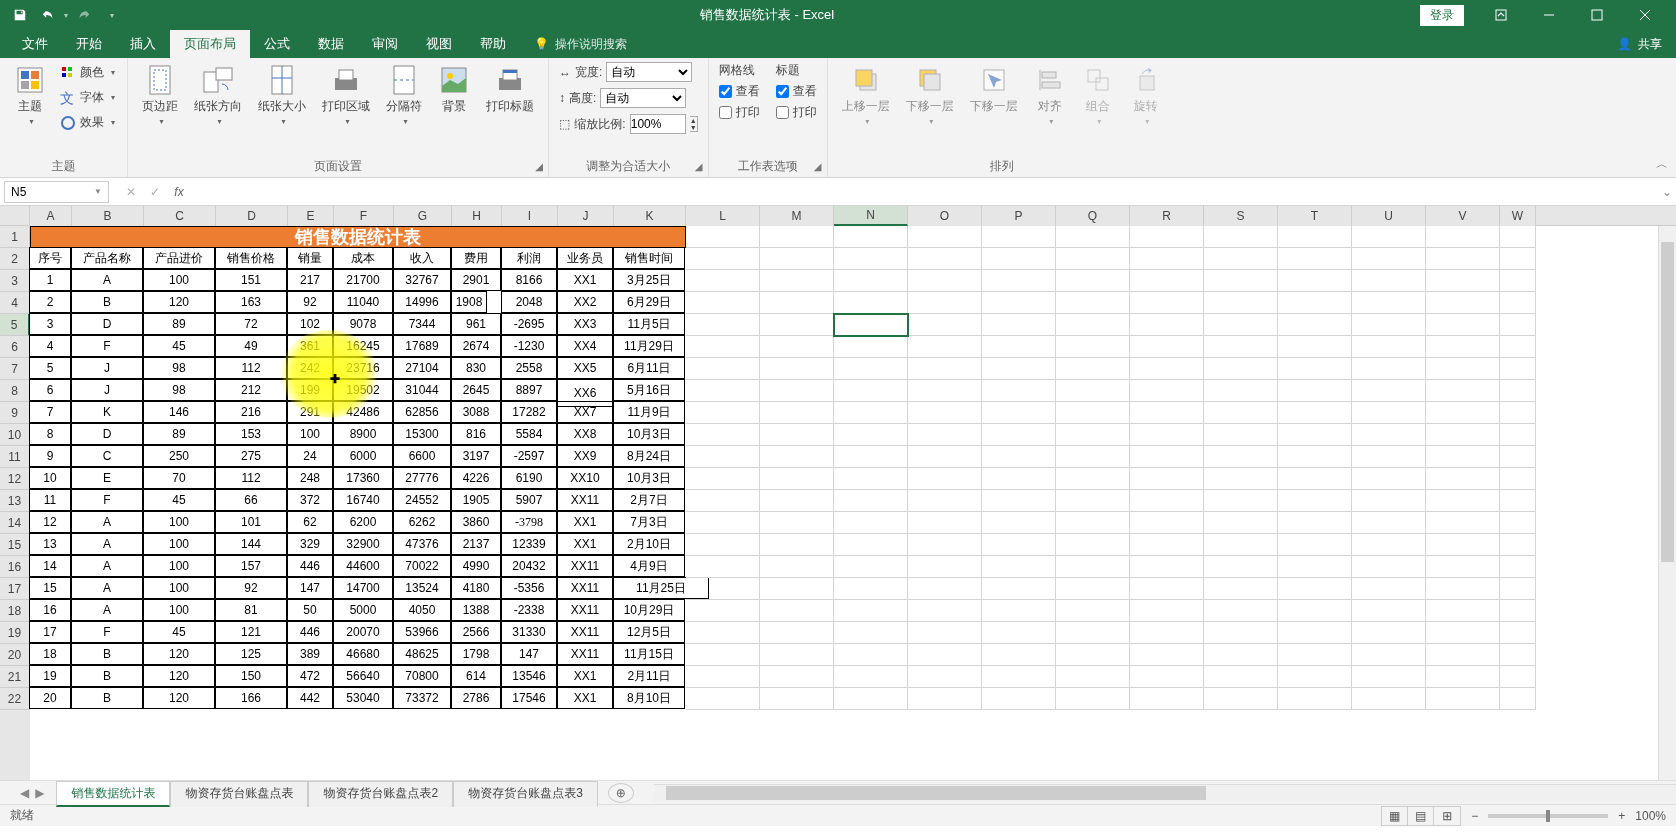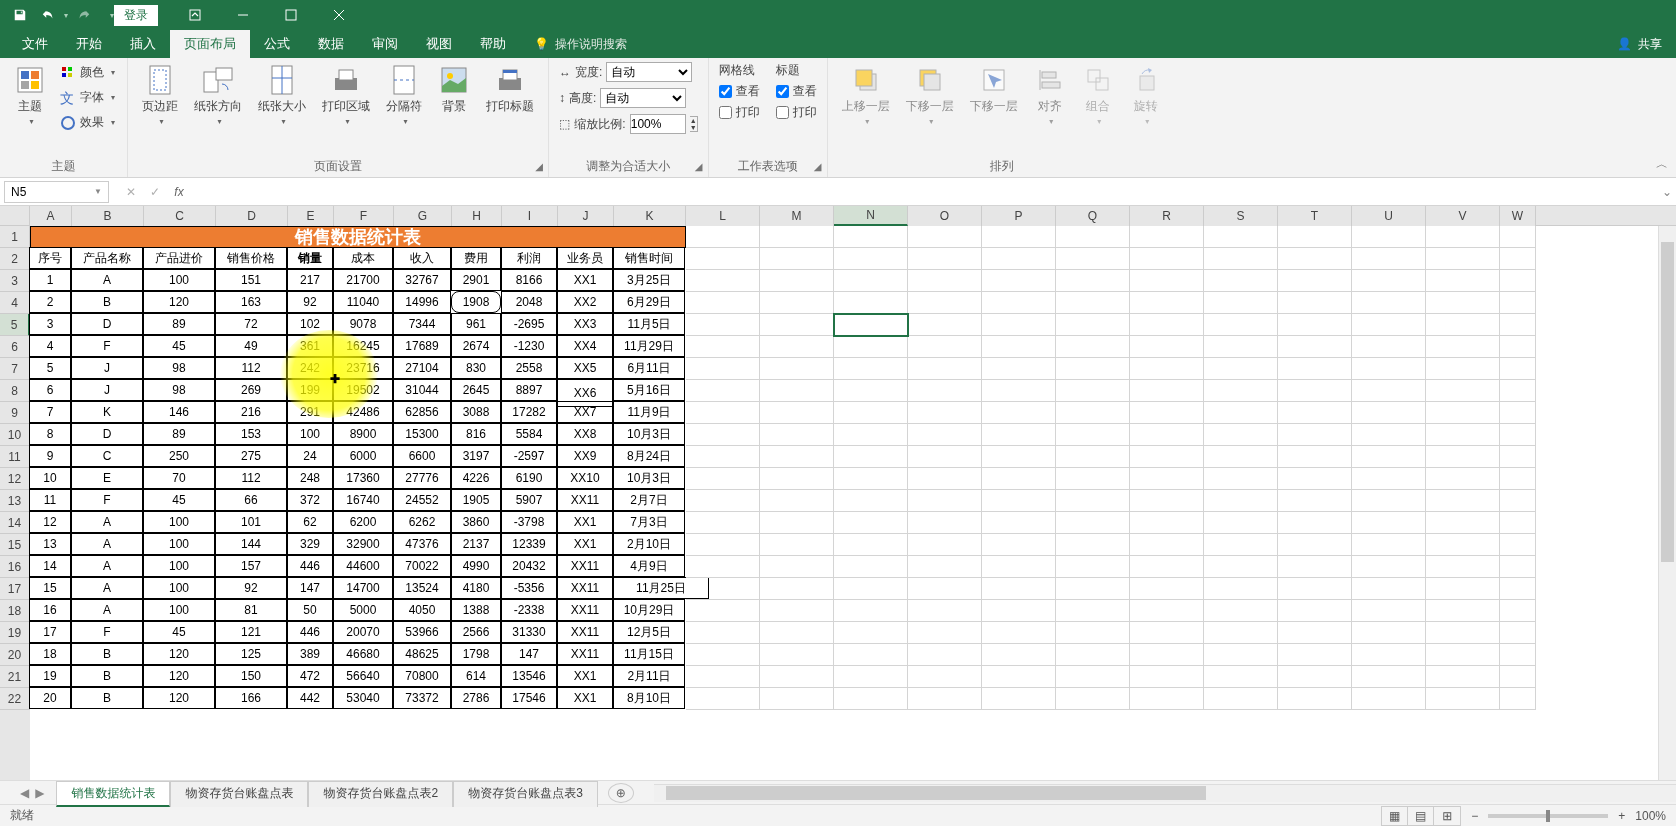--- a/index.html
+++ b/index.html
@@ -105,20 +105,21 @@
         </svg>
       </div>
     <span style="color:#a8d0b9;font-size:8px">▾</span>
     <div class="qat-btn" style="opacity:.5">
         <svg viewBox="0 0 16 16">
           <path d="M10 3l4 4-4 4V8c-3 0-6 1-7 4 0-5 3-8 7-8z"></path>
         </svg>
       </div>
     <span style="color:#a8d0b9;font-size:8px;margin-left:10px">▾</span>
   </div>
+  <div class="title-center">销售数据统计表 - Excel</div>
   <div class="title-right">
     <div class="login-btn">登录</div>
     <div class="win-btn">
         <svg viewBox="0 0 12 12">
           <rect x="1" y="1" width="10" height="10"></rect>
           <path d="M3 7l3-3 3 3" stroke-width="1.2"></path>
         </svg>
       </div>
     <div class="win-btn">
         <svg viewBox="0 0 12 12">
@@ -724,21 +725,21 @@
           <div class="cell " style="left: 1174px; top: 462px; width: 74px; height: 22px;"></div>
           <div class="cell " style="left: 1248px; top: 462px; width: 74px; height: 22px;"></div>
           <div class="cell " style="left: 1322px; top: 462px; width: 74px; height: 22px;"></div>
           <div class="cell " style="left: 1396px; top: 462px; width: 74px; height: 22px;"></div>
           <div class="cell " style="left: 1470px; top: 462px; width: 36px; height: 22px;"></div>
           <div class="cell title-row" style="left: 0px; top: 0px; height: 22px; width: 656px;">销售数据统计表</div>
           <div class="cell data-cell" style="left: 0px; top: 22px; width: 42px; height: 22px; font-weight: 400;">序号</div>
           <div class="cell data-cell" style="left: 42px; top: 22px; width: 72px; height: 22px; font-weight: 400;">产品名称</div>
           <div class="cell data-cell" style="left: 114px; top: 22px; width: 72px; height: 22px; font-weight: 400;">产品进价</div>
           <div class="cell data-cell" style="left: 186px; top: 22px; width: 72px; height: 22px; font-weight: 400;">销售价格</div>
-          <div class="cell data-cell" style="left: 258px; top: 22px; width: 46px; height: 22px; font-weight: 700;">销量</div>
+          <div class="cell data-cell" style="left: 258px; top: 22px; width: 46px; height: 22px; font-weight: 400;">销量</div>
           <div class="cell data-cell" style="left: 304px; top: 22px; width: 60px; height: 22px; font-weight: 400;">成本</div>
           <div class="cell data-cell" style="left: 364px; top: 22px; width: 58px; height: 22px; font-weight: 400;">收入</div>
           <div class="cell data-cell" style="left: 422px; top: 22px; width: 50px; height: 22px; font-weight: 400;">费用</div>
           <div class="cell data-cell" style="left: 472px; top: 22px; width: 56px; height: 22px; font-weight: 400;">利润</div>
           <div class="cell data-cell" style="left: 528px; top: 22px; width: 56px; height: 22px; font-weight: 400;">业务员</div>
           <div class="cell data-cell" style="left: 584px; top: 22px; width: 72px; height: 22px; font-weight: 400;">销售时间</div>
           <div class="cell data-cell" style="left: 0px; top: 44px; width: 42px; height: 22px;">1</div>
           <div class="cell data-cell" style="left: 42px; top: 44px; width: 72px; height: 22px;">A</div>
           <div class="cell data-cell" style="left: 114px; top: 44px; width: 72px; height: 22px;">100</div>
           <div class="cell data-cell" style="left: 186px; top: 44px; width: 72px; height: 22px;">151</div>
@@ -749,21 +750,21 @@
           <div class="cell data-cell" style="left: 472px; top: 44px; width: 56px; height: 22px;">8166</div>
           <div class="cell data-cell" style="left: 528px; top: 44px; width: 56px; height: 22px;">XX1</div>
           <div class="cell data-cell" style="left: 584px; top: 44px; width: 72px; height: 22px;">3月25日</div>
           <div class="cell data-cell" style="left: 0px; top: 66px; width: 42px; height: 22px;">2</div>
           <div class="cell data-cell" style="left: 42px; top: 66px; width: 72px; height: 22px;">B</div>
           <div class="cell data-cell" style="left: 114px; top: 66px; width: 72px; height: 22px;">120</div>
           <div class="cell data-cell" style="left: 186px; top: 66px; width: 72px; height: 22px;">163</div>
           <div class="cell data-cell" style="left: 258px; top: 66px; width: 46px; height: 22px;">92</div>
           <div class="cell data-cell" style="left: 304px; top: 66px; width: 60px; height: 22px;">11040</div>
           <div class="cell data-cell" style="left: 364px; top: 66px; width: 58px; height: 22px;">14996</div>
-          <div class="cell data-cell" style="left: 422px; top: 66px; width: 50px; height: 22px; border-radius: 8px;">1908</div>
+          <div class="cell data-cell" style="left: 422px; top: 66px; width: 36px; height: 22px;">1908</div>
           <div class="cell data-cell" style="left: 472px; top: 66px; width: 56px; height: 22px;">2048</div>
           <div class="cell data-cell" style="left: 528px; top: 66px; width: 56px; height: 22px;">XX2</div>
           <div class="cell data-cell" style="left: 584px; top: 66px; width: 72px; height: 22px;">6月29日</div>
           <div class="cell data-cell" style="left: 0px; top: 88px; width: 42px; height: 22px;">3</div>
           <div class="cell data-cell" style="left: 42px; top: 88px; width: 72px; height: 22px;">D</div>
           <div class="cell data-cell" style="left: 114px; top: 88px; width: 72px; height: 22px;">89</div>
           <div class="cell data-cell" style="left: 186px; top: 88px; width: 72px; height: 22px;">72</div>
           <div class="cell data-cell" style="left: 258px; top: 88px; width: 46px; height: 22px;">102</div>
           <div class="cell data-cell" style="left: 304px; top: 88px; width: 60px; height: 22px;">9078</div>
           <div class="cell data-cell" style="left: 364px; top: 88px; width: 58px; height: 22px;">7344</div>
@@ -789,21 +790,21 @@
           <div class="cell data-cell" style="left: 258px; top: 132px; width: 46px; height: 22px;">242</div>
           <div class="cell data-cell" style="left: 304px; top: 132px; width: 60px; height: 22px;">23716</div>
           <div class="cell data-cell" style="left: 364px; top: 132px; width: 58px; height: 22px;">27104</div>
           <div class="cell data-cell" style="left: 422px; top: 132px; width: 50px; height: 22px;">830</div>
           <div class="cell data-cell" style="left: 472px; top: 132px; width: 56px; height: 22px;">2558</div>
           <div class="cell data-cell" style="left: 528px; top: 132px; width: 56px; height: 22px;">XX5</div>
           <div class="cell data-cell" style="left: 584px; top: 132px; width: 72px; height: 22px;">6月11日</div>
           <div class="cell data-cell" style="left: 0px; top: 154px; width: 42px; height: 22px;">6</div>
           <div class="cell data-cell" style="left: 42px; top: 154px; width: 72px; height: 22px;">J</div>
           <div class="cell data-cell" style="left: 114px; top: 154px; width: 72px; height: 22px;">98</div>
-          <div class="cell data-cell" style="left: 186px; top: 154px; width: 72px; height: 22px;">269</div>
+          <div class="cell data-cell" style="left: 186px; top: 154px; width: 72px; height: 22px;">212</div>
           <div class="cell data-cell" style="left: 258px; top: 154px; width: 46px; height: 22px;">199</div>
           <div class="cell data-cell" style="left: 304px; top: 154px; width: 60px; height: 22px;">19502</div>
           <div class="cell data-cell" style="left: 364px; top: 154px; width: 58px; height: 22px;">31044</div>
           <div class="cell data-cell" style="left: 422px; top: 154px; width: 50px; height: 22px;">2645</div>
           <div class="cell data-cell" style="left: 472px; top: 154px; width: 56px; height: 22px;">8897</div>
           <div class="cell data-cell" style="left: 528px; top: 154px; width: 56px; height: 28px;">XX6</div>
           <div class="cell data-cell" style="left: 584px; top: 154px; width: 72px; height: 22px;">5月16日</div>
           <div class="cell data-cell" style="left: 0px; top: 176px; width: 42px; height: 22px;">7</div>
           <div class="cell data-cell" style="left: 42px; top: 176px; width: 72px; height: 22px;">K</div>
           <div class="cell data-cell" style="left: 114px; top: 176px; width: 72px; height: 22px;">146</div>
@@ -860,21 +861,21 @@
           <div class="cell data-cell" style="left: 528px; top: 264px; width: 56px; height: 22px;">XX11</div>
           <div class="cell data-cell" style="left: 584px; top: 264px; width: 72px; height: 22px;">2月7日</div>
           <div class="cell data-cell" style="left: 0px; top: 286px; width: 42px; height: 22px;">12</div>
           <div class="cell data-cell" style="left: 42px; top: 286px; width: 72px; height: 22px;">A</div>
           <div class="cell data-cell" style="left: 114px; top: 286px; width: 72px; height: 22px;">100</div>
           <div class="cell data-cell" style="left: 186px; top: 286px; width: 72px; height: 22px;">101</div>
           <div class="cell data-cell" style="left: 258px; top: 286px; width: 46px; height: 22px;">62</div>
           <div class="cell data-cell" style="left: 304px; top: 286px; width: 60px; height: 22px;">6200</div>
           <div class="cell data-cell" style="left: 364px; top: 286px; width: 58px; height: 22px;">6262</div>
           <div class="cell data-cell" style="left: 422px; top: 286px; width: 50px; height: 22px;">3860</div>
-          <div class="cell data-cell" style="left: 472px; top: 286px; width: 56px; height: 22px;">-3798</div>
+          <div class="cell data-cell" style="left: 472px; top: 286px; width: 56px; height: 22px; font-family: Liberation Serif, serif;">-3798</div>
           <div class="cell data-cell" style="left: 528px; top: 286px; width: 56px; height: 22px;">XX1</div>
           <div class="cell data-cell" style="left: 584px; top: 286px; width: 72px; height: 22px;">7月3日</div>
           <div class="cell data-cell" style="left: 0px; top: 308px; width: 42px; height: 22px;">13</div>
           <div class="cell data-cell" style="left: 42px; top: 308px; width: 72px; height: 22px;">A</div>
           <div class="cell data-cell" style="left: 114px; top: 308px; width: 72px; height: 22px;">100</div>
           <div class="cell data-cell" style="left: 186px; top: 308px; width: 72px; height: 22px;">144</div>
           <div class="cell data-cell" style="left: 258px; top: 308px; width: 46px; height: 22px;">329</div>
           <div class="cell data-cell" style="left: 304px; top: 308px; width: 60px; height: 22px;">32900</div>
           <div class="cell data-cell" style="left: 364px; top: 308px; width: 58px; height: 22px;">47376</div>
           <div class="cell data-cell" style="left: 422px; top: 308px; width: 50px; height: 22px;">2137</div>

